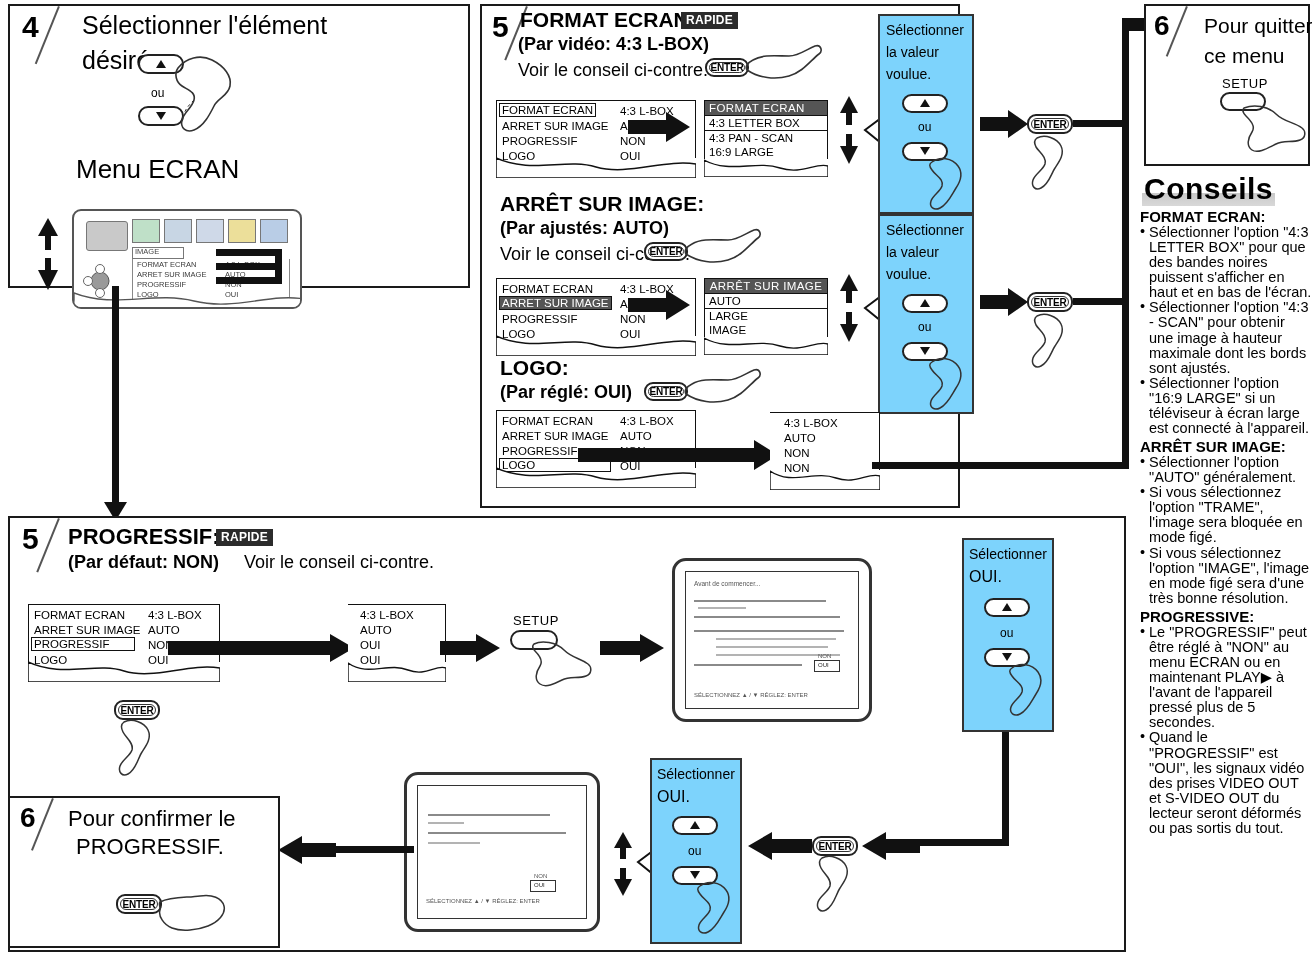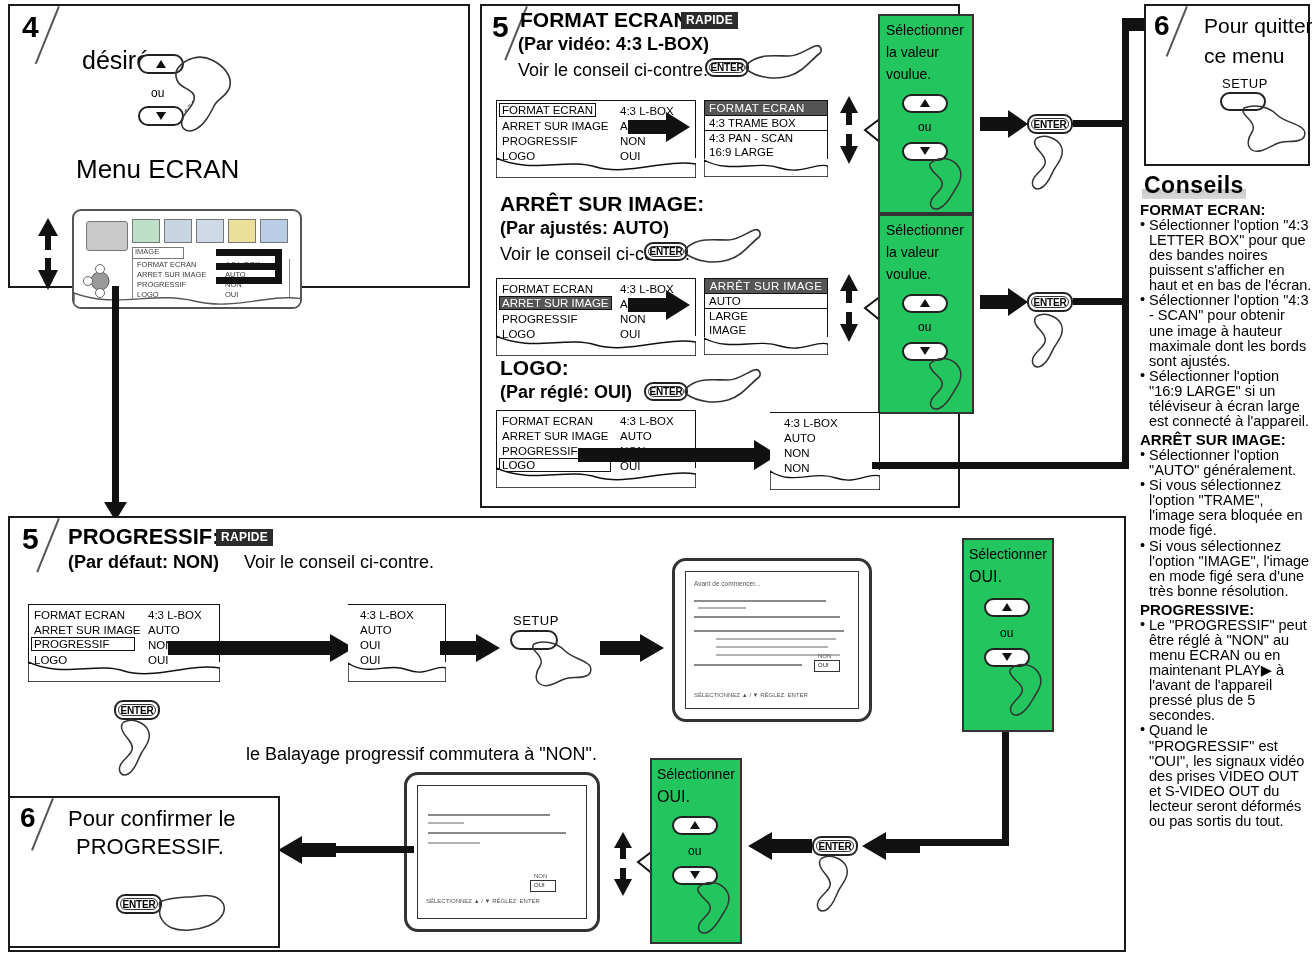--- a/index.html
+++ b/index.html
@@ -5,21 +5,21 @@
   * { box-sizing: border-box; }
   html, body { margin:0; padding:0; background:#ffffff; }
   body {
     width:1312px; height:957px;
     font-family:"Liberation Sans", sans-serif;
     color:#000; position:relative; overflow:hidden;
   }
   #root { position:absolute; inset:0; }
 
   .panel { position:absolute; border:2px solid #1a1a1a; background:#fff; }
-  .thinpanel { position:absolute; border:2px solid #333; background:#22c55e;text-align:center; }
+  .thinpanel { position:absolute; border:2px solid #333; background:#7dd3fc;text-align:center; }
 
   
   .stepnum {
     position:absolute; font-weight:bold; font-size:30px; line-height:1;
     font-family:"Liberation Sans", sans-serif;
   }
   .slash { position:absolute; width:2px; background:#555; transform-origin:top left; }
 
   .htxt { position:absolute; white-space:pre; }
   .b { font-weight:bold; }
@@ -64,21 +64,21 @@
     display:flex; align-items:center; justify-content:center;
     font-size:10px; font-weight:bold; letter-spacing:-.2px;
   }
   .entkey .ring { position:absolute; inset:2px; border:1px solid #333; border-radius:7px; }
 
   .ou { position:absolute; font-size:12px; }
 
   
   #conseils { position:absolute; }
   .conseils-title {
-    font-size:23px; font-weight:bold; letter-spacing:.5px;
+    font-size:30px; font-weight:bold; letter-spacing:.5px;
     background:linear-gradient(#fff 0, #fff 62%, #c9c9c9 62%, #d8d8d8 100%);
     display:inline-block; padding:0 2px;
   }
   .c-head { font-size:15px; font-weight:bold; margin-top:2px; }
   .c-item { font-size:14.5px; line-height:1.04; position:relative; padding-left:9px; }
   .c-item:before { content:"\2022"; position:absolute; left:0; top:-1px; }
 
   
   .tvset { position:absolute; border:3px solid #333; border-radius:14px; background:#fff; }
   .tvscr { position:absolute; border:1.5px solid #333; background:#fff; }
@@ -95,20 +95,21 @@
   .vline { position:absolute; background:#111; }
 </style>
 </head>
 <body>
 
 <div id="root">
 
   <div class="panel" style="left:8px; top:4px; width:462px; height:284px;">
     <div class="stepnum" style="left:12px; top:6px;">4</div>
     <div class="slash" style="left:48px; top:0px; height:62px; transform:rotate(22deg);"></div>
+    <div class="htxt" style="left:72px; top:5px; font-size:25px;">Sélectionner l'élément</div>
     <div class="htxt" style="left:72px; top:40px; font-size:25px;">désiré.</div>
 
     <div class="pill" style="left:128px; top:48px; width:46px; height:20px;">
       <svg width="12" height="10" viewBox="0 0 12 10">
           <polygon points="6,1 11,9 1,9" fill="#111"></polygon>
         </svg>
     </div>
     <div class="ou" style="left:141px; top:80px;">ou</div>
     <div class="pill" style="left:128px; top:100px; width:46px; height:20px;">
       <svg width="12" height="10" viewBox="0 0 12 10">
@@ -217,21 +218,21 @@
       <path d="M0,2 C35,18 70,2 100,11 C132,20 168,3 200,8 L200,22 L0,22 Z" fill="#fff" stroke="#111" stroke-width="1.5"></path>
     </svg>
   </div>
 
   <svg style="position:absolute; left:628px; top:112px;" width="62" height="30" viewBox="0 0 62 30">
     <polygon points="0,8 38,8 38,0 62,15 38,30 38,22 0,22" fill="#111"></polygon>
   </svg>
 
   <div class="osdlist" style="left:704px; top:100px; width:124px;">
     <div class="title">FORMAT ECRAN</div>
-    <div class="item hl">4:3 TRAME BOX</div>
+    <div class="item hl">4:3 LETTER BOX</div>
     <div class="item">4:3 PAN - SCAN</div>
     <div class="item">16:9 LARGE</div>
     <svg style="display:block;" width="124" height="18" viewBox="0 0 124 18" preserveAspectRatio="none">
       <path d="M0,1 C26,15 52,1 76,9 C98,16 112,3 124,7 L124,18 L0,18 Z" fill="#fff" stroke="#111" stroke-width="1.4"></path>
     </svg>
   </div>
 
   <svg style="position:absolute; left:838px; top:96px;" width="22" height="68" viewBox="0 0 22 68">
     <polygon points="11,0 20,17 2,17" fill="#111"></polygon>
     <rect x="8" y="15" width="6" height="14" fill="#111"></rect>
@@ -587,21 +588,20 @@
       <svg width="12" height="9" viewBox="0 0 12 9">
           <polygon points="6,8 11,0 1,0" fill="#111"></polygon>
         </svg>
     </div>
     <svg style="position:absolute; left:42px; top:118px;" width="48" height="62" viewBox="0 0 48 62">
       <path d="M6,10 C14,4 26,6 32,14 C38,22 34,30 30,36 C26,42 22,52 14,56
                C8,59 3,55 5,49 C7,43 14,40 16,34 C18,27 10,24 6,18 C3,14 3,12 6,10 Z" fill="none" stroke="#333" stroke-width="1.5"></path>
     </svg>
   </div>
 
-  <div class="htxt" style="left:246px; top:744px; font-size:18px;">le Balayage progressif commutera à "NON".</div>
 
   <div class="tvset" style="left:404px; top:772px; width:196px; height:160px;">
     <div class="tvscr" style="left:10px; top:10px; right:10px; bottom:10px;">
       <div class="tvline" style="left:10px; top:28px; width:122px;"></div>
       <div class="tvline d" style="left:10px; top:36px; width:36px;"></div>
       <div class="tvline" style="left:10px; top:46px; width:138px;"></div>
       <div class="tvline d" style="left:10px; top:56px; width:52px;"></div>
       <div class="tvbtn" style="left:112px; top:94px; width:26px; height:12px;">
         <span style="position:absolute; left:3px; top:-8px; font-size:6px; color:#555;">NON</span>
         <span style="position:absolute; left:3px; top:1px; font-size:6px; color:#222;">OUI</span>

